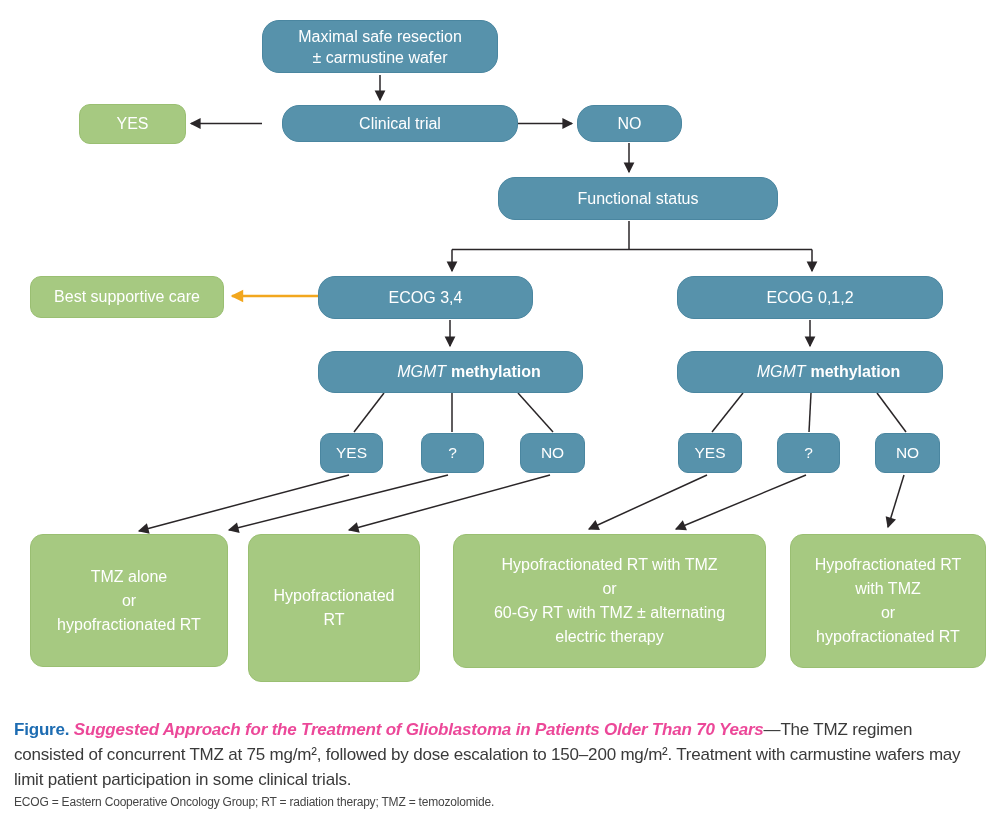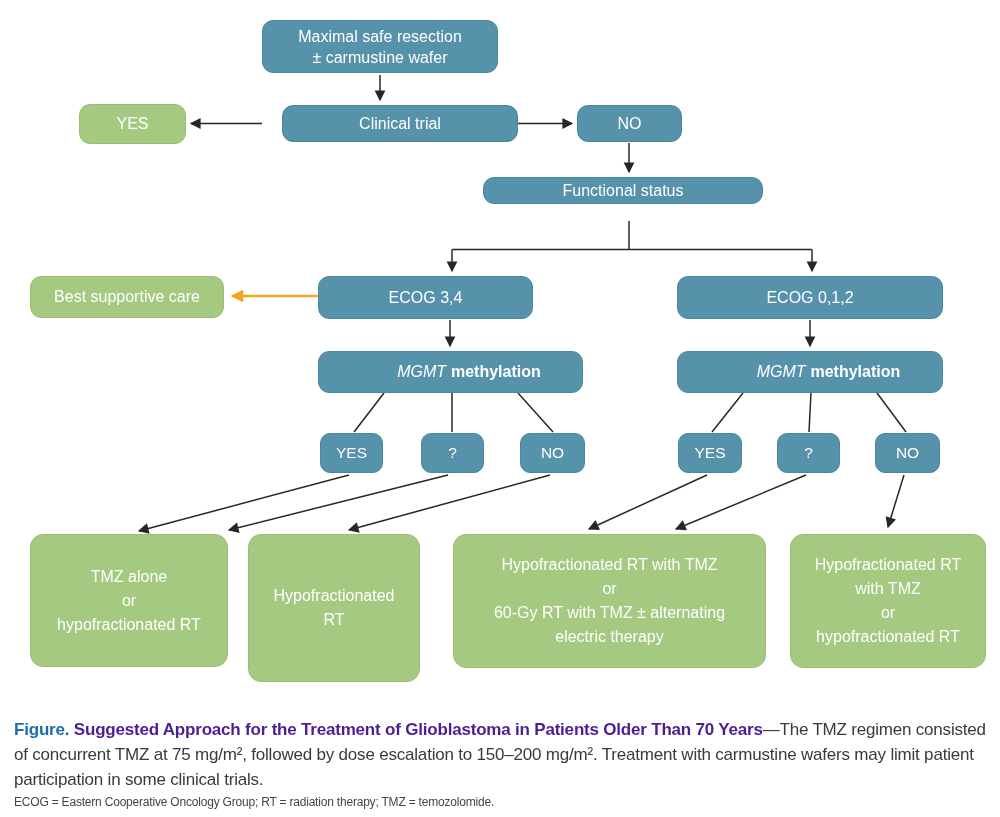--- a/index.html
+++ b/index.html
@@ -13,38 +13,38 @@
   .ah-black{fill:var(--arrow-black,#2a2628);}
   .ah-orange{fill:var(--arrow-orange,#f2a71e);}
   .node{
     position:absolute;display:flex;align-items:center;justify-content:center;
     text-align:center;color:#ffffff;box-sizing:border-box;
   }
   .node .lbl{white-space:pre-line;}
   .blue{
     background:var(--node-blue,#5792ab);
     border:1px solid var(--node-blue-border,#4a86a0);
-    border-radius:11px;font-size:16px;
+    border-radius:17px;font-size:16px;
   }
   .green{
     background:var(--node-green,#a6c981);
     border:1px solid var(--node-green-border,#9abf72);
     border-radius:11px;font-size:16px;
   }
   .two-line{line-height:21px;}
   .small{font-size:15.5px;border-radius:10px;}
   .outcome{border-radius:13px;line-height:24px;}
   .italic{font-style:italic;margin-left:37px;}
   .mgmt-rest{margin-left:0.30em;font-weight:bold;}
   .caption{
     position:absolute;left:14px;top:700px;width:972px;
     font-size:17px;line-height:25px;color:#3a3a3a;letter-spacing:-0.2px;
   }
   .fig-label{color:var(--figure-label-blue,#1d6cb2);font-weight:bold;}
-  .fig-title{color:#4c1d95;font-weight:bold;}
+  .fig-title{color:#ec4899;font-weight:bold;font-style:italic;}
   .footnote{
     position:absolute;left:14px;top:783px;width:972px;
     font-size:12px;color:#454545;letter-spacing:-0.2px;
   }
 </style>
 </head>
 <body>
 
 <div class="canvas">
 
@@ -125,21 +125,21 @@
   </div>
 
   <div class="node green" style="left:79px;top:104px;width:107px;height:40px;">
     <span class="lbl">YES</span>
   </div>
 
   <div class="node blue" style="left:577px;top:105px;width:105px;height:37px;">
     <span class="lbl">NO</span>
   </div>
 
-  <div class="node blue" style="left:483px;top:177px;width:280px;height:27px;justify-content:center;">
+  <div class="node blue" style="left:498px;top:177px;width:280px;height:43px;justify-content:center;">
     <span class="lbl">Functional status</span>
   </div>
 
   <div class="node green" style="left:30px;top:276px;width:194px;height:42px;">
     <span class="lbl">Best supportive care</span>
   </div>
 
   <div class="node blue" style="left:318px;top:276px;width:215px;height:43px;">
     <span class="lbl">ECOG 3,4</span>
   </div>

